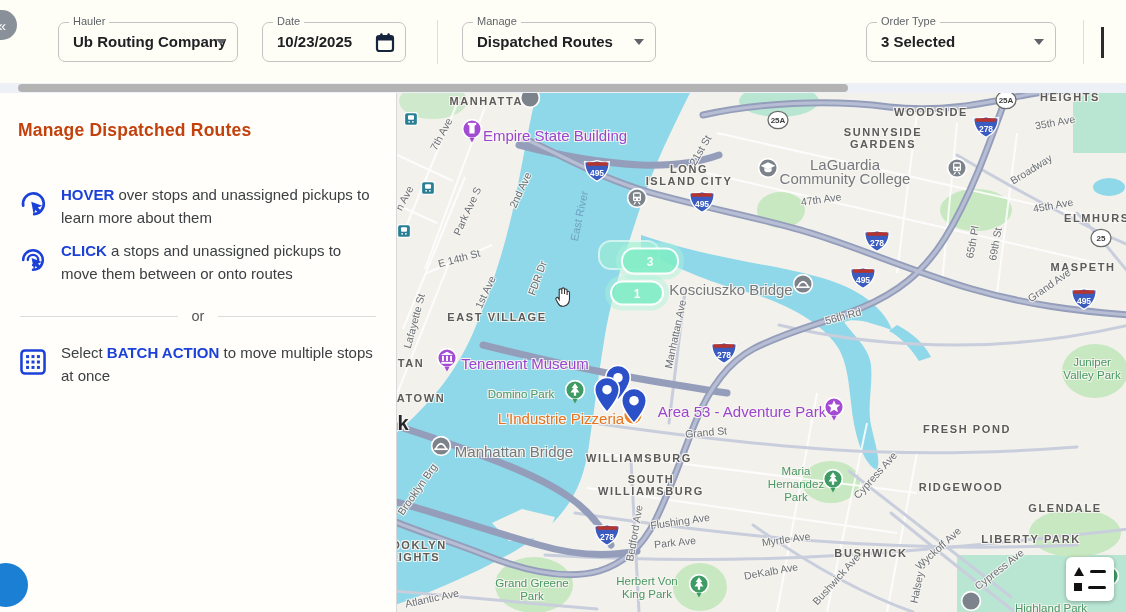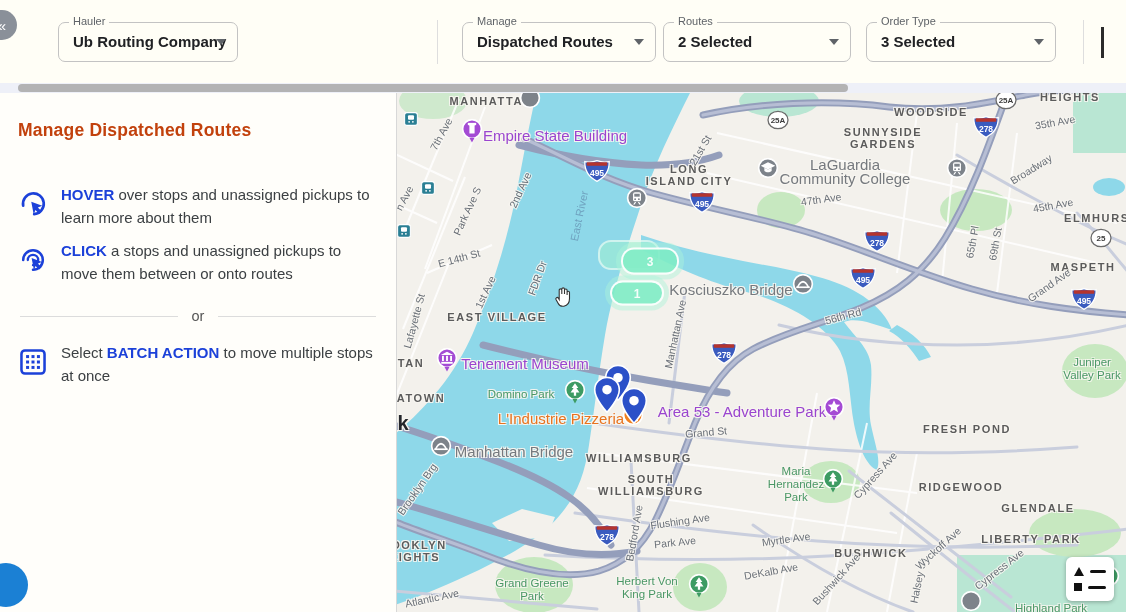--- a/index.html
+++ b/index.html
@@ -73,34 +73,41 @@
 
   <div class="toolbar">
     <button class="fab-top">«</button>
 
     <div class="field" style="left:58px;width:180px;">
       <span class="flabel">Hauler</span>
       <div class="fvalue">Ub Routing Company</div>
       <span class="arrow"></span>
     </div>
 
+    <div class="field" style="left:262px;width:144px;">
+      <span class="flabel">Date</span>
+      <div class="fvalue">10/23/2025</div>
+      <span class="cal">
+        <svg width="20" height="21" viewBox="0 0 20 21">
+            <rect x="2" y="4" width="16" height="15" rx="2.2" fill="none" stroke="#16243d" stroke-width="2.2"></rect>
+            <rect x="2" y="4" width="16" height="4.5" fill="#16243d"></rect>
+            <rect x="5.2" y="1.2" width="2.4" height="4" rx="1" fill="#16243d"></rect>
+            <rect x="12.4" y="1.2" width="2.4" height="4" rx="1" fill="#16243d"></rect>
+          </svg>
+      </span>
+    </div>
 
     <div class="vdiv" style="left:437px;"></div>
 
     <div class="field" style="left:462px;width:194px;">
       <span class="flabel">Manage</span>
       <div class="fvalue">Dispatched Routes</div>
       <span class="arrow"></span>
     </div>
 
-    <div class="field" style="left:663px;width:188px;">
-      <span class="flabel">Routes</span>
-      <div class="fvalue">2 Selected</div>
-      <span class="arrow"></span>
-    </div>
 
     <div class="field" style="left:866px;width:190px;">
       <span class="flabel">Order Type</span>
       <div class="fvalue">3 Selected</div>
       <span class="arrow"></span>
     </div>
 
     <div class="vdiv" style="left:1083px;"></div>
     <div class="darkbar"></div>
   </div>
@@ -249,21 +256,21 @@
           <div class="ml area" style="left: 100px; top: 224px; transform: translate(-50%, -50%);">EAST VILLAGE</div>
           <div class="ml area" style="left: 14px; top: 270px; transform: translate(-50%, -50%);">TAN</div>
           <div class="ml area" style="left: 24px; top: 305px; transform: translate(-50%, -50%);">ATOWN</div>
           <div class="ml area" style="left: 242px; top: 365px; transform: translate(-50%, -50%);">WILLIAMSBURG</div>
           <div class="ml area" style="left: 254px; top: 392px; transform: translate(-50%, -50%);">SOUTH
 WILLIAMSBURG</div>
           <div class="ml area" style="left: 22px; top: 452px; transform: translate(-50%, -50%);">OOKLYN</div>
           <div class="ml area" style="left: 18px; top: 464px; transform: translate(-50%, -50%);">EIGHTS</div>
           <div class="ml area" style="left: 474px; top: 460px; transform: translate(-50%, -50%);">BUSHWICK</div>
           <div class="ml area" style="left: 564px; top: 394px; transform: translate(-50%, -50%);">RIDGEWOOD</div>
-          <div class="ml area" style="left: 641px; top: 415px; transform: translate(-50%, -50%);">GLENDALE</div>
+          <div class="ml area" style="left: 668px; top: 415px; transform: translate(-50%, -50%);">GLENDALE</div>
           <div class="ml area" style="left: 634px; top: 446px; transform: translate(-50%, -50%);">LIBERTY PARK</div>
           <div class="ml area" style="left: 570px; top: 336px; transform: translate(-50%, -50%);">FRESH POND</div>
           <div class="ml street" style="left: 44px; top: 41px; transform: translate(-50%, -50%) rotate(-62deg);">7th Ave</div>
           <div class="ml street" style="left: 7px; top: 105px; transform: translate(-50%, -50%) rotate(-62deg);">n Ave</div>
           <div class="ml street" style="left: 70px; top: 118px; transform: translate(-50%, -50%) rotate(-65deg);">Park Ave S</div>
           <div class="ml street" style="left: 123px; top: 97px; transform: translate(-50%, -50%) rotate(-65deg);">2nd Ave</div>
           <div class="ml street" style="left: 62px; top: 165px; transform: translate(-50%, -50%) rotate(-15deg);">E 14th St</div>
           <div class="ml street" style="left: 17px; top: 228px; transform: translate(-50%, -50%) rotate(-75deg);">Lafayette St</div>
           <div class="ml street" style="left: 88px; top: 199px; transform: translate(-50%, -50%) rotate(-65deg);">1st Ave</div>
           <div class="ml street" style="left: 140px; top: 185px; transform: translate(-50%, -50%) rotate(-70deg);">FDR Dr</div>

